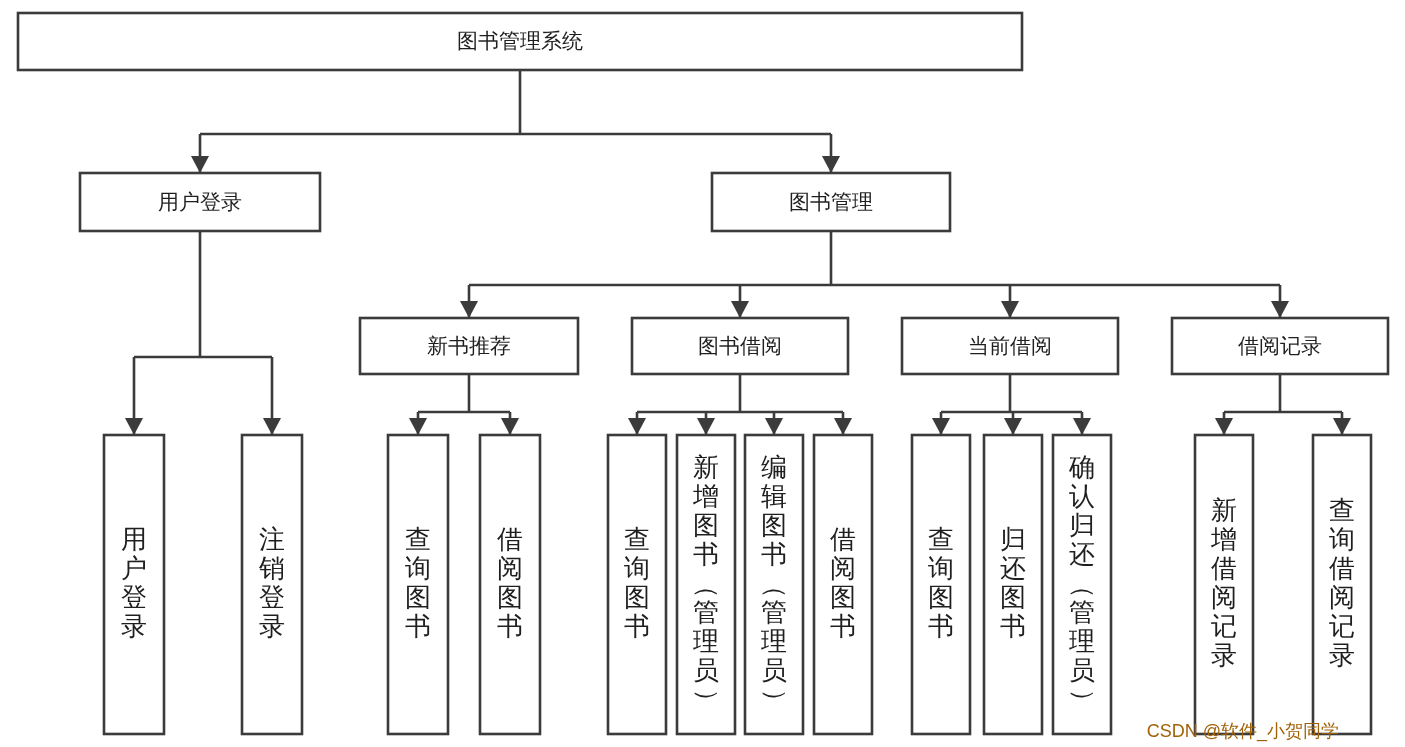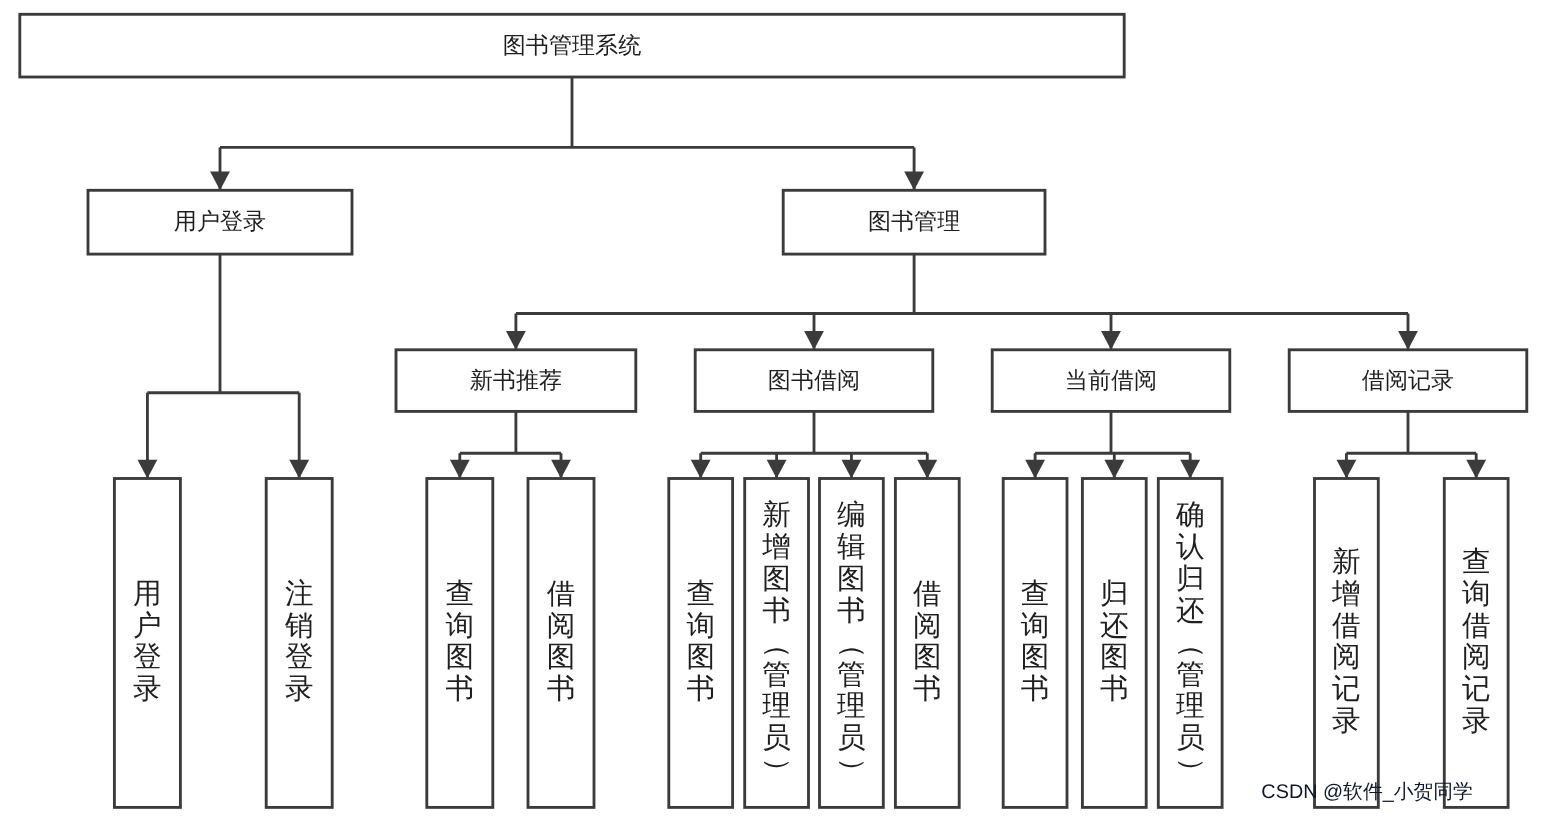--- a/index.html
+++ b/index.html
@@ -53,24 +53,24 @@
   .node-label-v-char {
     font-family: "Liberation Sans", "DejaVu Sans", sans-serif;
     font-size: 26px;
     fill: #1f1f1f;
     text-anchor: middle;
     dominant-baseline: middle;
   }
   .watermark {
     position: absolute;
     right: 12px;
-    bottom: 16px;
+    bottom: 4px;
     font-family: "Liberation Sans", "DejaVu Sans", sans-serif;
     font-size: 18px;
-    color: #0f172a;
+    color: #a16207;
     white-space: nowrap;
     user-select: none;
   }
 </style>
 </head>
 <body>
 
 <div id="diagram-root">
   <svg class="diagram-canvas" viewBox="0 0 1405 747">
     <g id="edge-layer">

